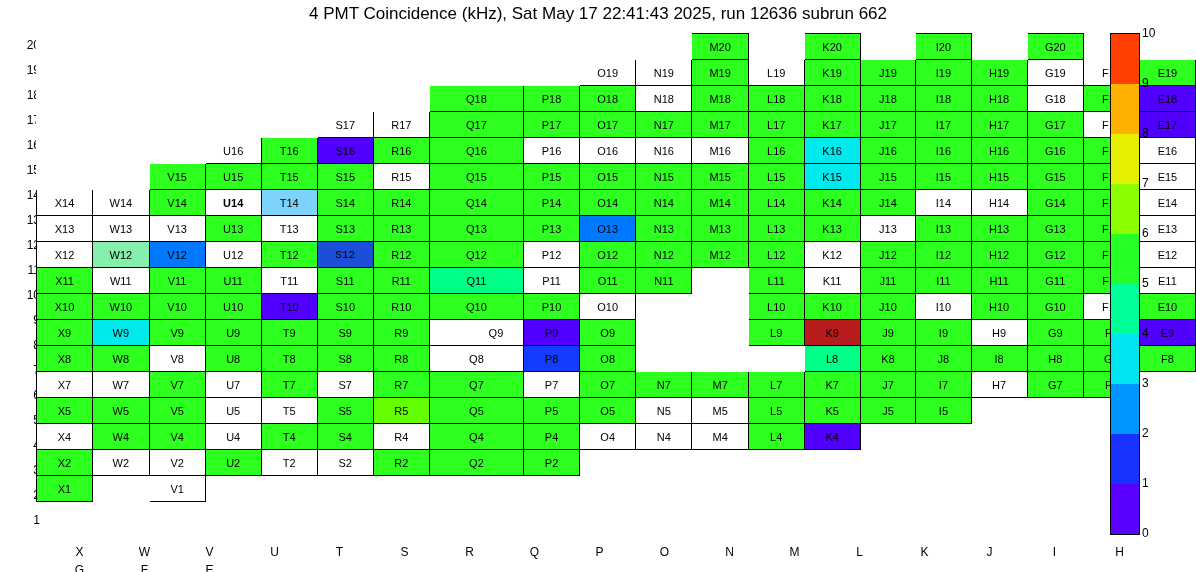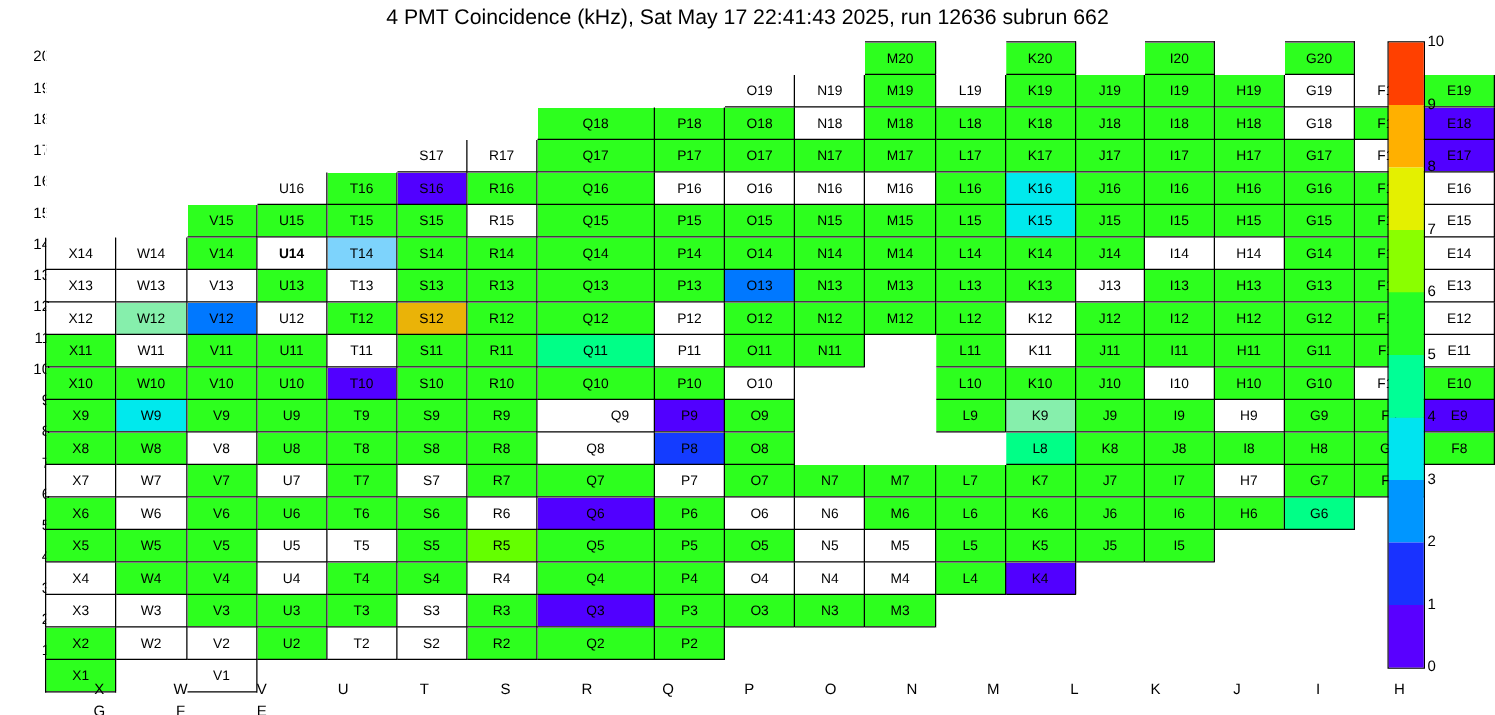--- a/index.html
+++ b/index.html
@@ -226,21 +226,21 @@
             <td style="background: rgb(45, 255, 30);">G13</td>
             <td style="background: rgb(45, 255, 30);">F13</td>
             <td style="background: rgb(255, 255, 255);">E13</td>
           </tr>
           <tr>
             <td style="background: rgb(255, 255, 255);">X12</td>
             <td style="background: #86efac;">W12</td>
             <td style="background: rgb(0, 120, 255);">V12</td>
             <td style="background: rgb(255, 255, 255);">U12</td>
             <td style="background: rgb(45, 255, 30);">T12</td>
-            <td style="background: #eab308;">S12</td>
+            <td style="background: #1d4ed8; font-family: Liberation Mono, monospace;">S12</td>
             <td style="background: rgb(45, 255, 30);">R12</td>
             <td style="background: rgb(45, 255, 30);">Q12</td>
             <td style="background: rgb(255, 255, 255);">P12</td>
             <td style="background: rgb(45, 255, 30);">O12</td>
             <td style="background: rgb(45, 255, 30);">N12</td>
             <td style="background: rgb(45, 255, 30);">M12</td>
             <td style="background: rgb(45, 255, 30);">L12</td>
             <td style="background: rgb(255, 255, 255);">K12</td>
             <td style="background: rgb(45, 255, 30);">J12</td>
             <td style="background: rgb(45, 255, 30);">I12</td>
@@ -300,21 +300,21 @@
             <td style="background: rgb(45, 255, 30);">U9</td>
             <td style="background: rgb(45, 255, 30);">T9</td>
             <td style="background: rgb(45, 255, 30);">S9</td>
             <td style="background: rgb(45, 255, 30);">R9</td>
             <td style="background: rgb(255, 255, 255); padding-left: 39px;">Q9</td>
             <td style="background: rgb(81, 0, 255);">P9</td>
             <td style="background: rgb(45, 255, 30);">O9</td>
             <td style="background: rgb(255, 255, 255); border-color: rgb(255, 255, 255);"></td>
             <td style="background: rgb(255, 255, 255); border-color: rgb(255, 255, 255);"></td>
             <td style="background: rgb(45, 255, 30);">L9</td>
-            <td style="background: #86efac;">K9</td>
+            <td style="background: #b91c1c;">K9</td>
             <td style="background: rgb(45, 255, 30);">J9</td>
             <td style="background: rgb(45, 255, 30);">I9</td>
             <td style="background: rgb(255, 255, 255);">H9</td>
             <td style="background: rgb(45, 255, 30);">G9</td>
             <td style="background: rgb(45, 255, 30);">F9</td>
             <td style="background: rgb(81, 0, 255);">E9</td>
           </tr>
           <tr>
             <td style="background: rgb(45, 255, 30);">X8</td>
             <td style="background: rgb(45, 255, 30);">W8</td>
@@ -353,42 +353,20 @@
             <td style="background: rgb(45, 255, 30);">L7</td>
             <td style="background: rgb(45, 255, 30);">K7</td>
             <td style="background: rgb(45, 255, 30);">J7</td>
             <td style="background: rgb(45, 255, 30);">I7</td>
             <td style="background: rgb(255, 255, 255);">H7</td>
             <td style="background: rgb(45, 255, 30);">G7</td>
             <td style="background: rgb(45, 255, 30);">F7</td>
             <td style="background: rgb(255, 255, 255); border-color: rgb(255, 255, 255);"></td>
           </tr>
           <tr>
-            <td style="background: rgb(45, 255, 30);">X6</td>
-            <td style="background: rgb(255, 255, 255);">W6</td>
-            <td style="background: rgb(45, 255, 30);">V6</td>
-            <td style="background: rgb(45, 255, 30);">U6</td>
-            <td style="background: rgb(45, 255, 30);">T6</td>
-            <td style="background: rgb(45, 255, 30);">S6</td>
-            <td style="background: rgb(255, 255, 255);">R6</td>
-            <td style="background: rgb(81, 0, 255);">Q6</td>
-            <td style="background: rgb(45, 255, 30);">P6</td>
-            <td style="background: rgb(255, 255, 255);">O6</td>
-            <td style="background: rgb(255, 255, 255);">N6</td>
-            <td style="background: rgb(45, 255, 30);">M6</td>
-            <td style="background: rgb(45, 255, 30);">L6</td>
-            <td style="background: rgb(45, 255, 30);">K6</td>
-            <td style="background: rgb(45, 255, 30);">J6</td>
-            <td style="background: rgb(45, 255, 30);">I6</td>
-            <td style="background: rgb(45, 255, 30);">H6</td>
-            <td style="background: rgb(0, 255, 135);">G6</td>
-            <td style="background: rgb(255, 255, 255); border-color: rgb(255, 255, 255);"></td>
-            <td style="background: rgb(255, 255, 255); border-color: rgb(255, 255, 255);"></td>
-          </tr>
-          <tr>
             <td style="background: rgb(45, 255, 30);">X5</td>
             <td style="background: rgb(45, 255, 30);">W5</td>
             <td style="background: rgb(45, 255, 30);">V5</td>
             <td style="background: rgb(255, 255, 255);">U5</td>
             <td style="background: rgb(255, 255, 255);">T5</td>
             <td style="background: rgb(45, 255, 30);">S5</td>
             <td style="background: rgb(100, 255, 0);">R5</td>
             <td style="background: rgb(45, 255, 30);">Q5</td>
             <td style="background: rgb(45, 255, 30);">P5</td>
             <td style="background: rgb(45, 255, 30);">O5</td>
@@ -411,42 +389,20 @@
             <td style="background: rgb(45, 255, 30);">T4</td>
             <td style="background: rgb(45, 255, 30);">S4</td>
             <td style="background: rgb(255, 255, 255);">R4</td>
             <td style="background: rgb(45, 255, 30);">Q4</td>
             <td style="background: rgb(45, 255, 30);">P4</td>
             <td style="background: rgb(255, 255, 255);">O4</td>
             <td style="background: rgb(255, 255, 255);">N4</td>
             <td style="background: rgb(255, 255, 255);">M4</td>
             <td style="background: rgb(45, 255, 30);">L4</td>
             <td style="background: rgb(81, 0, 255);">K4</td>
-            <td style="background: rgb(255, 255, 255); border-color: rgb(255, 255, 255);"></td>
-            <td style="background: rgb(255, 255, 255); border-color: rgb(255, 255, 255);"></td>
-            <td style="background: rgb(255, 255, 255); border-color: rgb(255, 255, 255);"></td>
-            <td style="background: rgb(255, 255, 255); border-color: rgb(255, 255, 255);"></td>
-            <td style="background: rgb(255, 255, 255); border-color: rgb(255, 255, 255);"></td>
-            <td style="background: rgb(255, 255, 255); border-color: rgb(255, 255, 255);"></td>
-          </tr>
-          <tr>
-            <td style="background: rgb(255, 255, 255);">X3</td>
-            <td style="background: rgb(255, 255, 255);">W3</td>
-            <td style="background: rgb(45, 255, 30);">V3</td>
-            <td style="background: rgb(45, 255, 30);">U3</td>
-            <td style="background: rgb(45, 255, 30);">T3</td>
-            <td style="background: rgb(255, 255, 255);">S3</td>
-            <td style="background: rgb(45, 255, 30);">R3</td>
-            <td style="background: rgb(81, 0, 255);">Q3</td>
-            <td style="background: rgb(45, 255, 30);">P3</td>
-            <td style="background: rgb(45, 255, 30);">O3</td>
-            <td style="background: rgb(45, 255, 30);">N3</td>
-            <td style="background: rgb(45, 255, 30);">M3</td>
-            <td style="background: rgb(255, 255, 255); border-color: rgb(255, 255, 255);"></td>
-            <td style="background: rgb(255, 255, 255); border-color: rgb(255, 255, 255);"></td>
             <td style="background: rgb(255, 255, 255); border-color: rgb(255, 255, 255);"></td>
             <td style="background: rgb(255, 255, 255); border-color: rgb(255, 255, 255);"></td>
             <td style="background: rgb(255, 255, 255); border-color: rgb(255, 255, 255);"></td>
             <td style="background: rgb(255, 255, 255); border-color: rgb(255, 255, 255);"></td>
             <td style="background: rgb(255, 255, 255); border-color: rgb(255, 255, 255);"></td>
             <td style="background: rgb(255, 255, 255); border-color: rgb(255, 255, 255);"></td>
           </tr>
           <tr>
             <td style="background: rgb(45, 255, 30);">X2</td>
             <td style="background: rgb(255, 255, 255);">W2</td>

